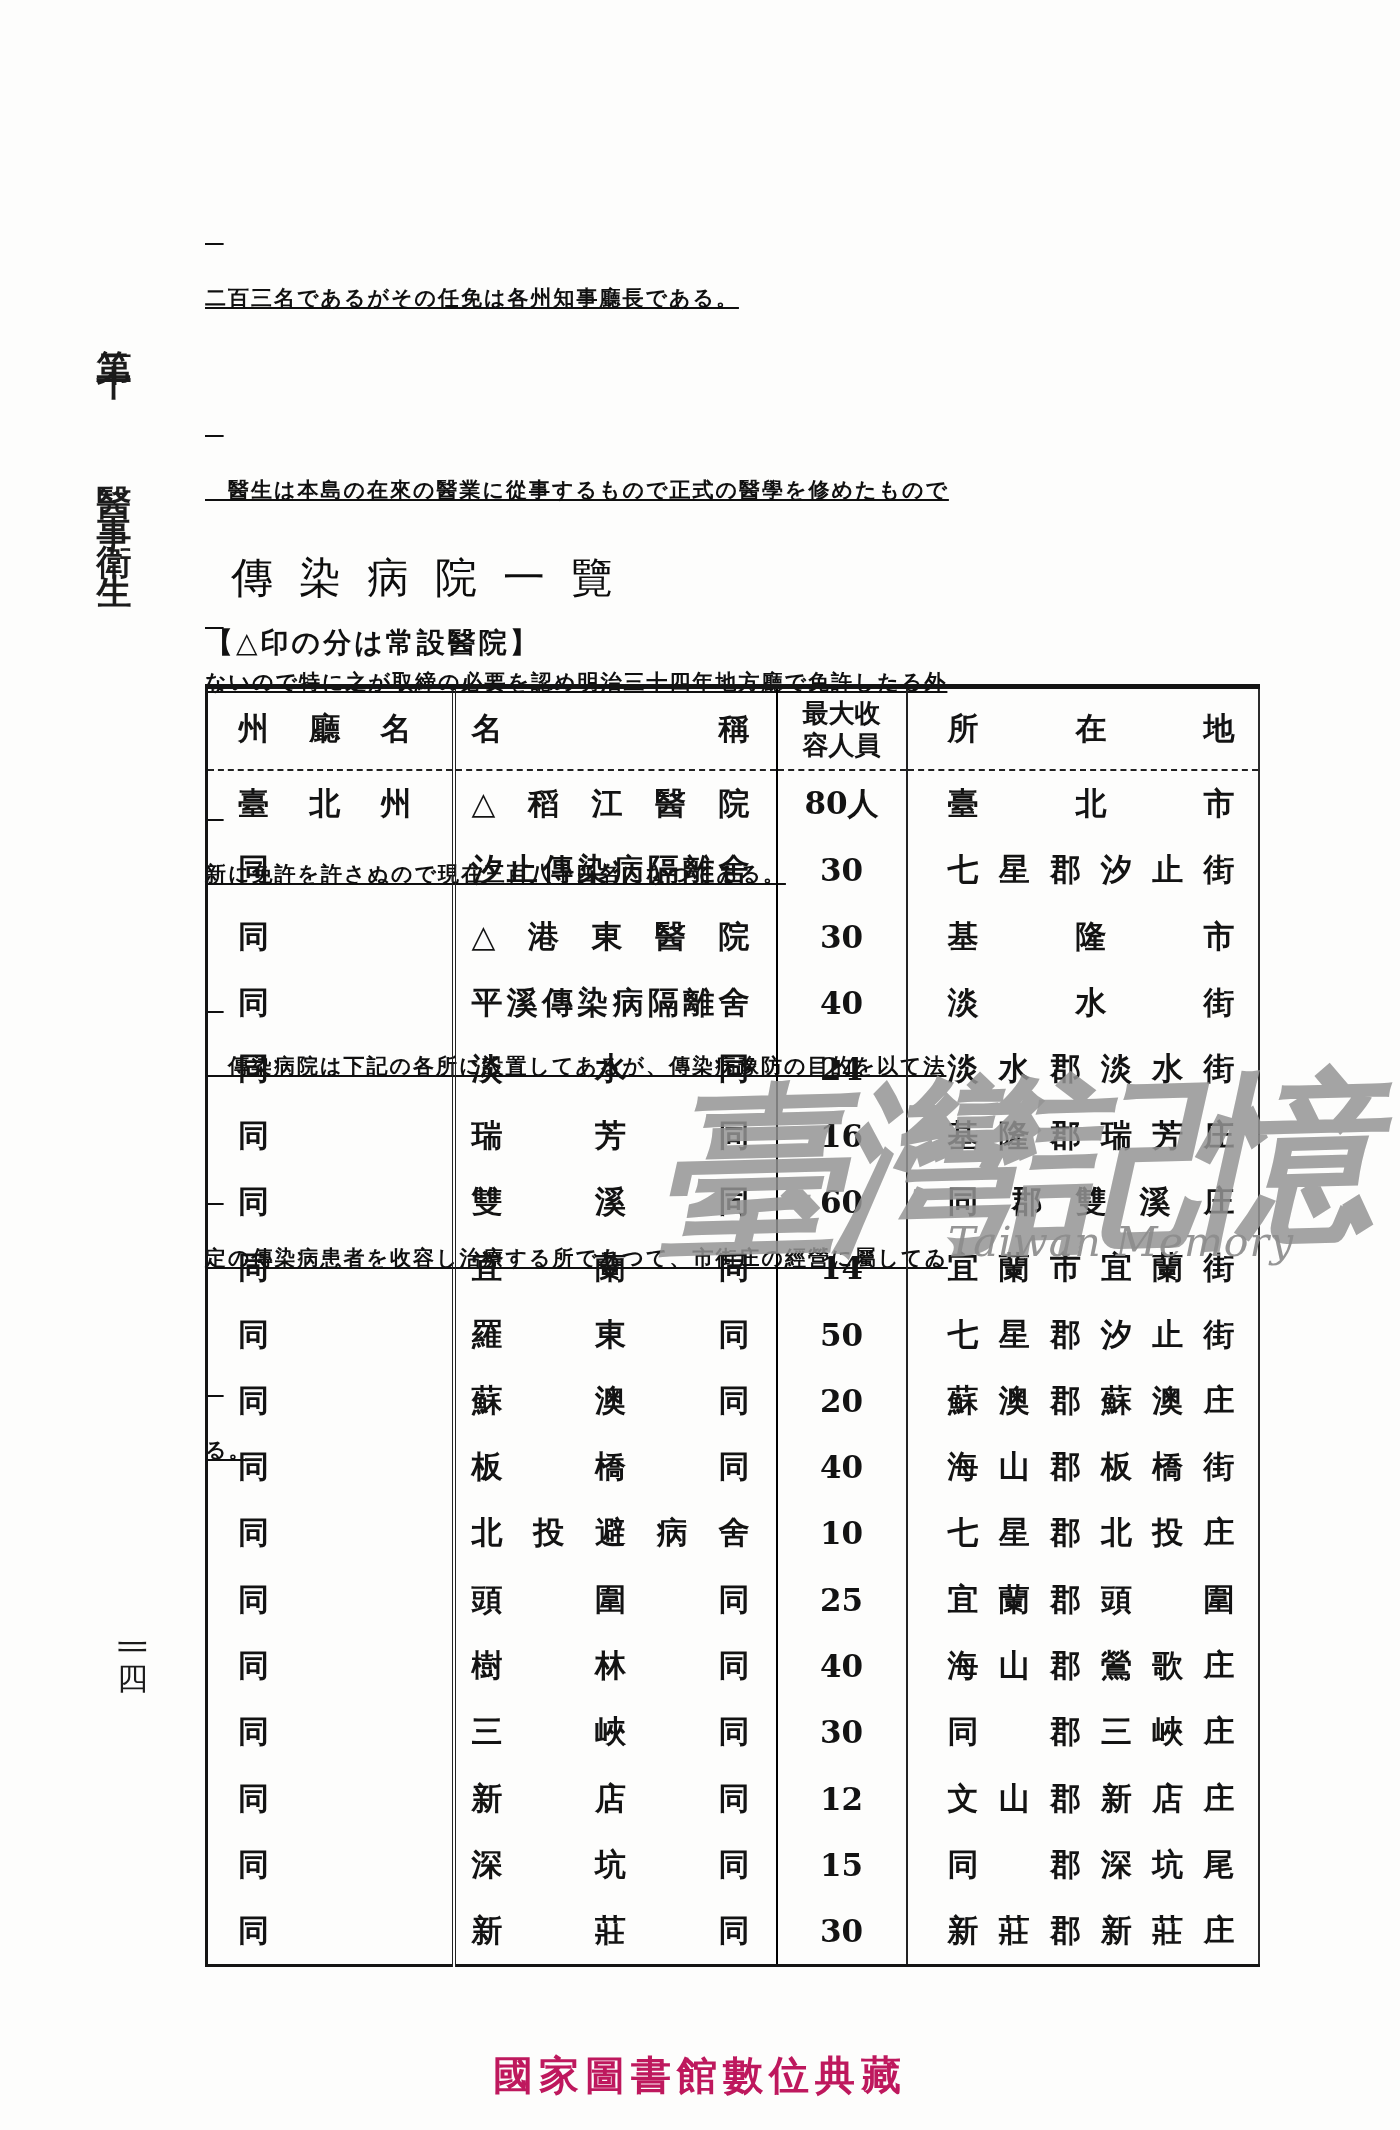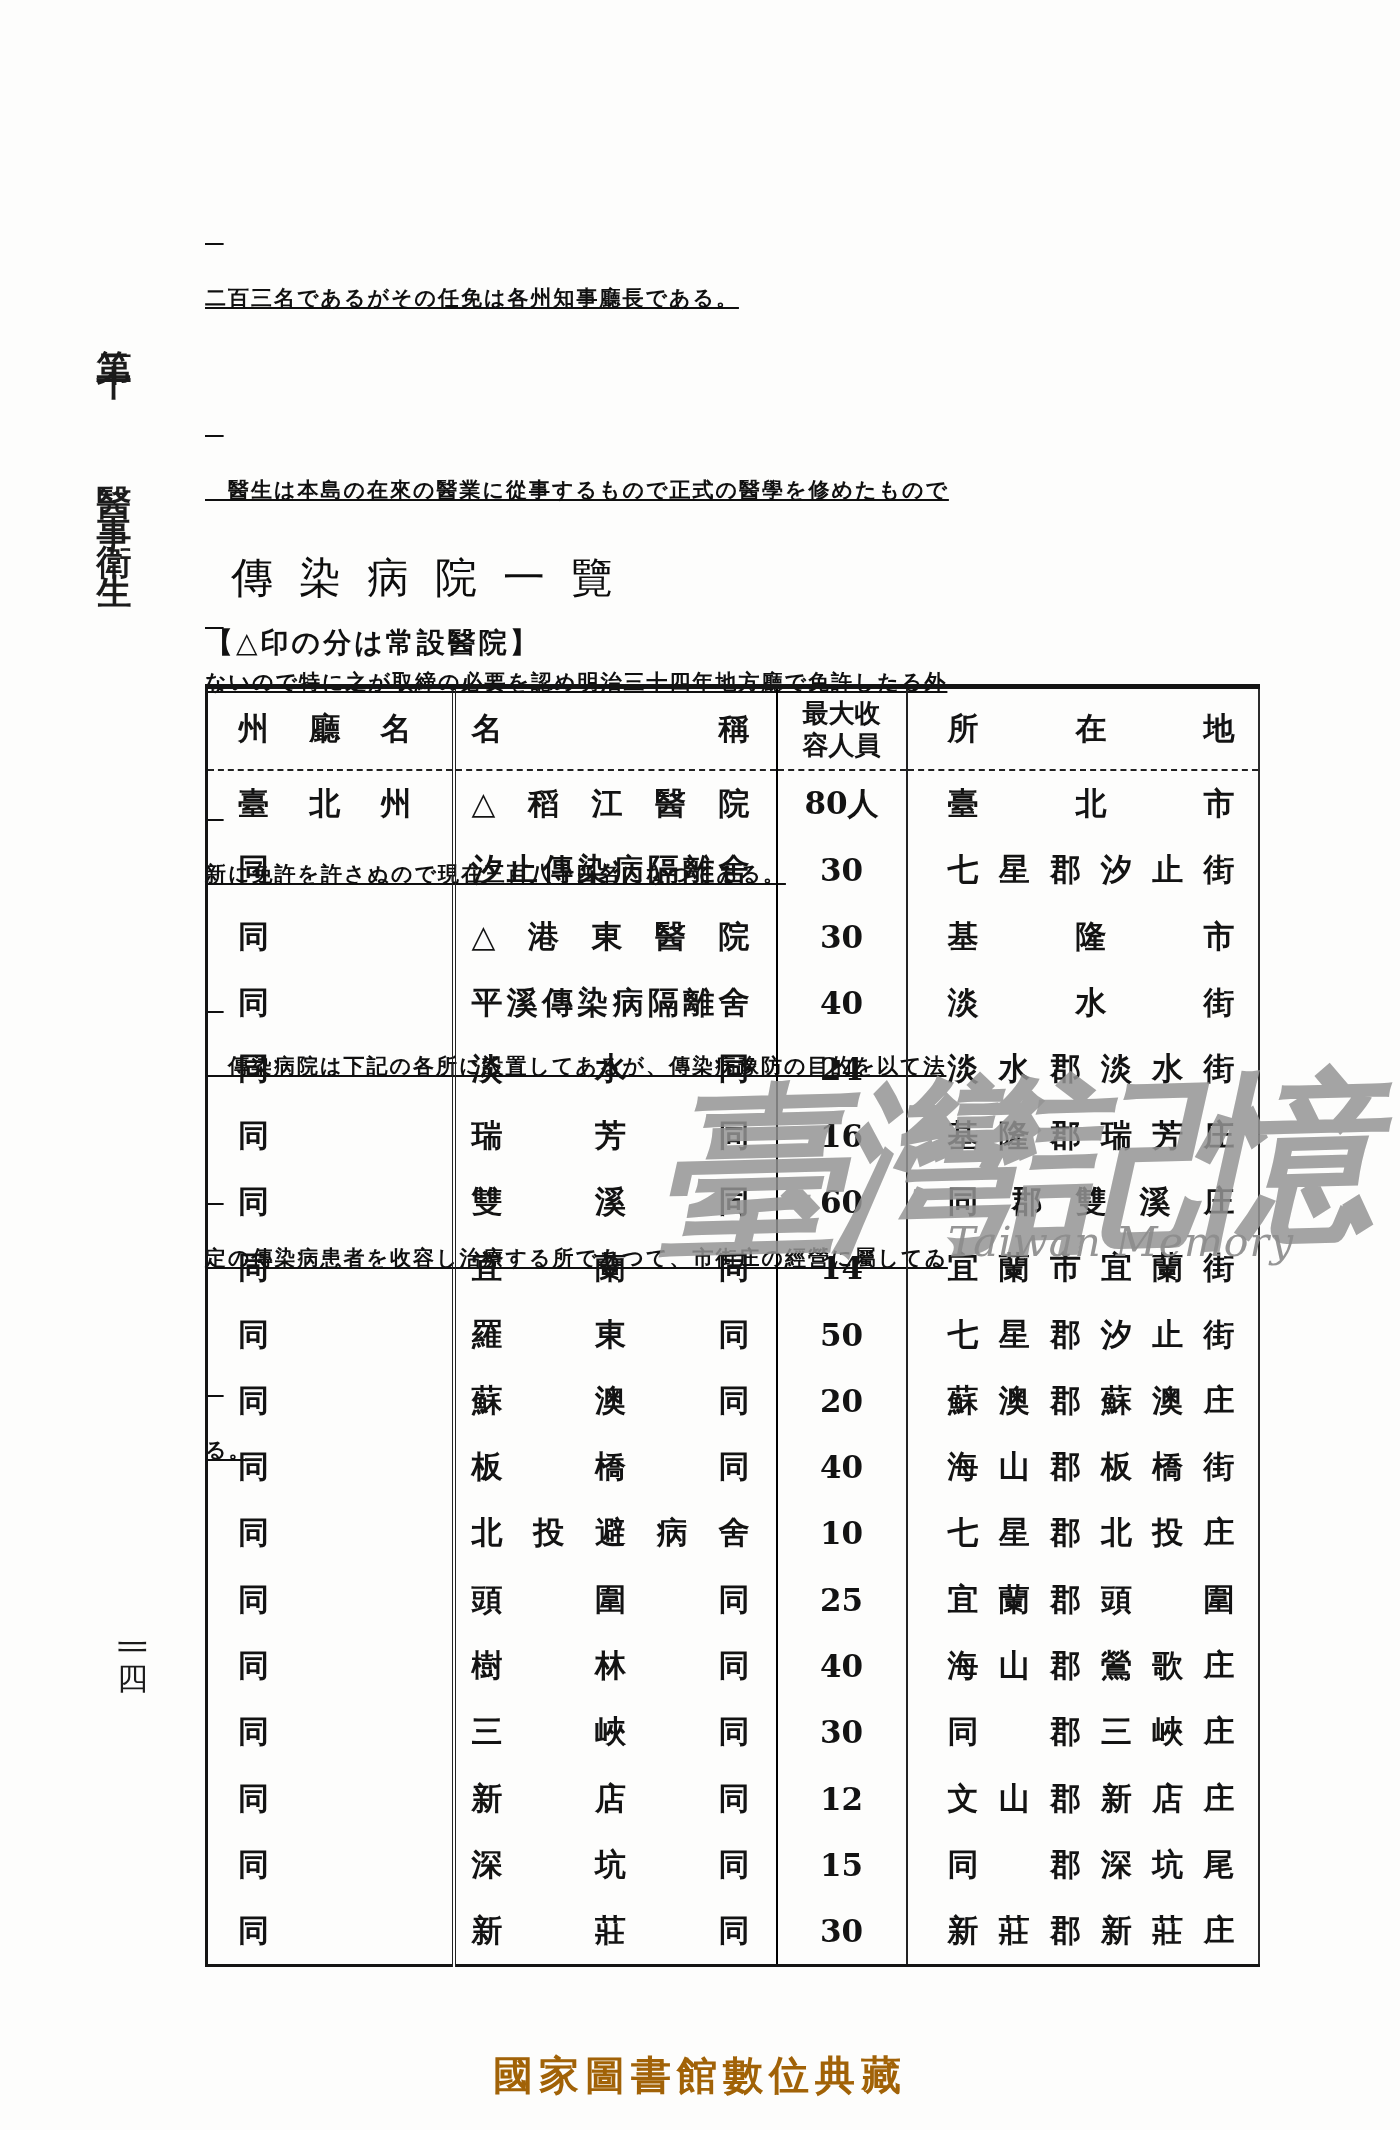--- a/index.html
+++ b/index.html
@@ -83,21 +83,21 @@
   #watermark-latin{
     position:absolute;left:948px;top:1218px;
     font-size:41px;font-style:italic;
     color:rgba(140,140,140,0.92);
     z-index:3;pointer-events:none;letter-spacing:1px;
   }
   
   #footer-caption{
     position:absolute;left:0;top:2048px;width:1400px;
     text-align:center;font-size:40px;letter-spacing:6px;
-    color:#a16207;font-weight:bold;
+    color:#be185d;font-weight:bold;
   }
 </style>
 </head>
 <body>
 
 <div id="chapter" class="vtext">第二十</div>
 <div id="section" class="vtext">醫事衛生</div>
 <div id="pageno" class="vtext">一一四</div>
 
 <div id="paragraphs">

